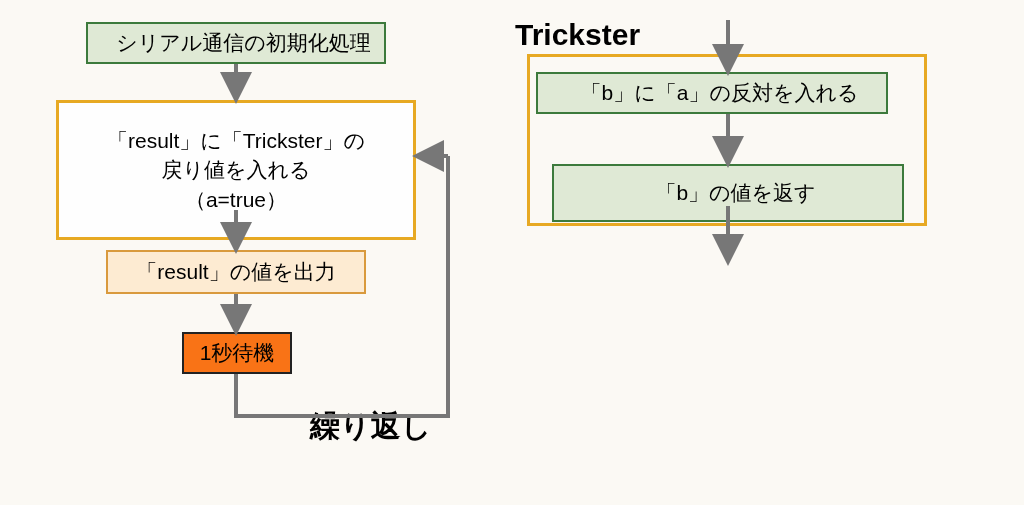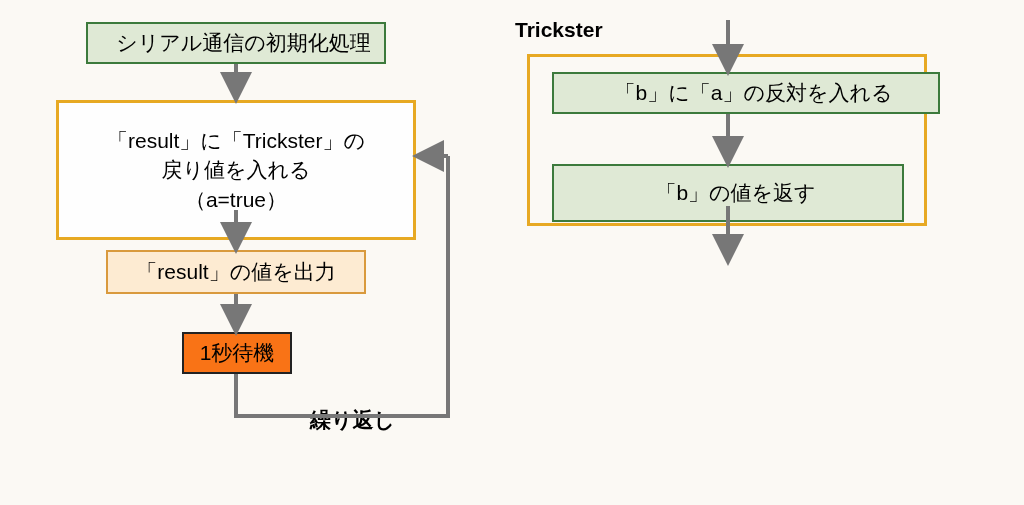--- a/index.html
+++ b/index.html
@@ -36,21 +36,21 @@
   .box-peach {
     background: #fdebd2;
     border: 2px solid #d99a3d;
   }
   .box-plain {
     background: #f97316;
     border: 2px solid #222;
   }
   .label {
     position: absolute;
-    font-size: 21px;
+    font-size: 30px;
     font-weight: 600;
   }
   svg.arrows {
     position: absolute;
     top: 0; left: 0;
     width: 1024px; height: 505px;
     pointer-events: none;
   }
   .arrow-line { stroke: #777; stroke-width: 4; fill: none; }
   .arrow-head { fill: #777; }
@@ -67,21 +67,21 @@
 <div class="box box-peach" style="left:106px; top:250px; width:260px; height:44px;">「result」の値を出力</div>
 
 <div class="box box-plain" style="left:182px; top:332px; width:110px; height:42px;">1秒待機</div>
 
 <div class="label" style="left:310px; top:406px;">繰り返し</div>
 
 <div class="label" style="left:515px; top:18px;">Trickster</div>
 
 <div class="box box-gold-container" style="left:527px; top:54px; width:400px; height:172px;"></div>
 
-<div class="box box-green" style="left:552px; top:72px; width:388px; height:42px;">「b」に「a」の反対を入れる</div>
+<div class="box box-green" style="left:536px; top:72px; width:352px; height:42px;">「b」に「a」の反対を入れる</div>
 
 <div class="box box-green" style="left:552px; top:164px; width:352px; height:58px;">「b」の値を返す</div>
 
 <svg class="arrows">
   <defs>
     <marker id="ah" markerWidth="8" markerHeight="8" refX="6" refY="4" orient="auto">
       <path class="arrow-head" d="M0,0 L8,4 L0,8 Z"></path>
     </marker>
   </defs>
 

